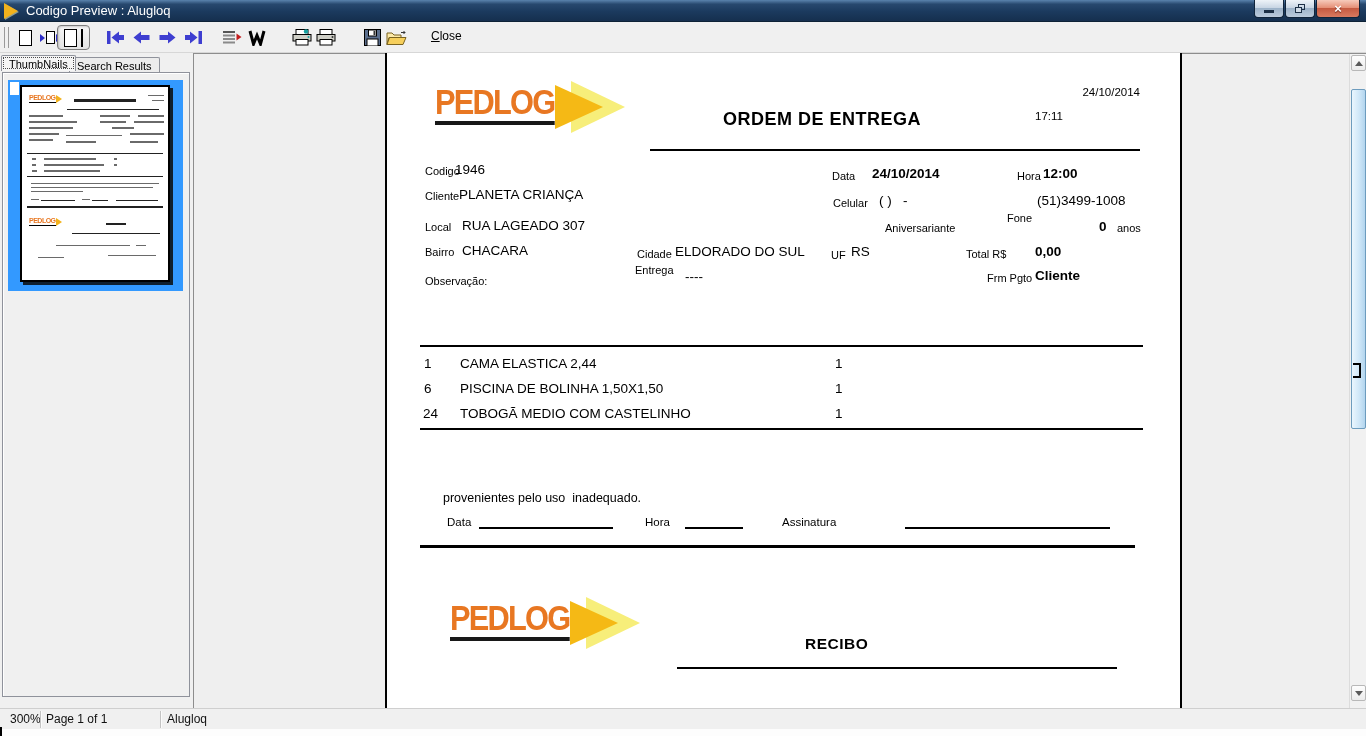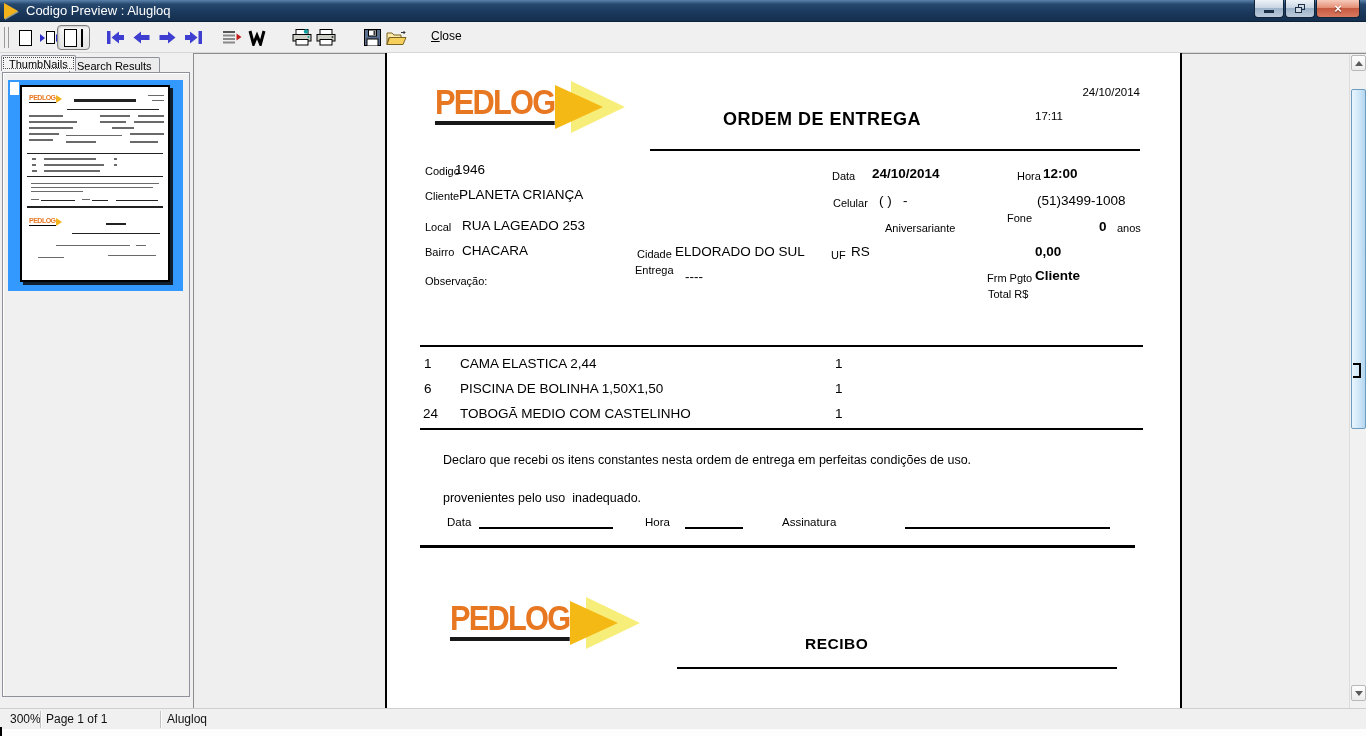--- a/index.html
+++ b/index.html
@@ -322,21 +322,21 @@
   <div class="meta" style="left:648px; top:57px; width:105px; text-align:left;">17:11</div>
   <div class="rule" style="left:263px; top:96px; width:490px; height:2px;"></div>
 
   <div class="lbl" style="left:38px; top:112px;">Codigo</div>
   <div class="val" style="left:68px; top:109px;">1946</div>
 
   <div class="lbl" style="left:38px; top:137px;">Cliente</div>
   <div class="val" style="left:72px; top:134px;">PLANETA CRIANÇA</div>
 
   <div class="lbl" style="left:38px; top:168px;">Local</div>
-  <div class="val" style="left:75px; top:165px;">RUA LAGEADO 253</div>
+  <div class="val" style="left:75px; top:165px;">RUA LAGEADO 307</div>
 
   <div class="lbl" style="left:38px; top:193px;">Bairro</div>
   <div class="val" style="left:75px; top:190px;">CHACARA</div>
 
   <div class="lbl" style="left:250px; top:195px;">Cidade</div>
   <div class="val" style="left:288px; top:191px;">ELDORADO DO SUL</div>
 
   <div class="lbl" style="left:444px; top:196px;">UF</div>
   <div class="val" style="left:464px; top:191px;">RS</div>
 
@@ -351,21 +351,21 @@
 
   <div class="lbl" style="left:446px; top:144px;">Celular</div>
   <div class="val" style="left:492px; top:140px;">( )   -</div>
   <div class="lbl" style="left:620px; top:159px;">Fone</div>
   <div class="val" style="left:650px; top:140px;">(51)3499-1008</div>
 
   <div class="lbl" style="left:498px; top:169px;">Aniversariante</div>
   <div class="val b" style="left:712px; top:166px;">0</div>
   <div class="lbl" style="left:730px; top:169px;">anos</div>
 
-  <div class="lbl" style="left:601px; top:195px;margin-top:40px;">Total R$</div>
+  <div class="lbl" style="left:579px; top:195px;">Total R$</div>
   <div class="val b" style="left:648px; top:191px;">0,00</div>
 
   <div class="lbl" style="left:600px; top:219px;">Frm Pgto</div>
   <div class="val b" style="left:648px; top:215px;">Cliente</div>
 
   <div class="rule" style="left:33px; top:292px; width:723px; height:2px;"></div>
 
   <div>
     <div class="val" style="left:37px; top:303px;">1</div>
     <div class="val" style="left:73px; top:303px;">CAMA ELASTICA 2,44</div>
@@ -377,21 +377,20 @@
     <div class="val" style="left:448px; top:328px;">1</div>
   </div>
   <div>
     <div class="val" style="left:36px; top:353px;">24</div>
     <div class="val" style="left:73px; top:353px;">TOBOGÃ MEDIO COM CASTELINHO</div>
     <div class="val" style="left:448px; top:353px;">1</div>
   </div>
 
   <div class="rule" style="left:33px; top:375px; width:723px; height:2px;"></div>
 
-  <div class="decl" style="left:56px; top:398px;">Declaro que recebi os itens constantes nesta ordem de entrega em perfeitas condições de uso.</div>
   <div class="decl" style="left:56px; top:436px;">provenientes pelo uso  inadequado.</div>
 
   <div class="sig-lbl" style="left:60px; top:463px;">Data</div>
   <div class="rule" style="left:92px; top:474px; width:134px; height:2px;"></div>
   <div class="sig-lbl" style="left:258px; top:463px;">Hora</div>
   <div class="rule" style="left:298px; top:474px; width:58px; height:2px;"></div>
   <div class="sig-lbl" style="left:395px; top:463px;">Assinatura</div>
   <div class="rule" style="left:518px; top:474px; width:205px; height:2px;"></div>
 
   <div class="rule" style="left:33px; top:492px; width:715px; height:3px;"></div>

